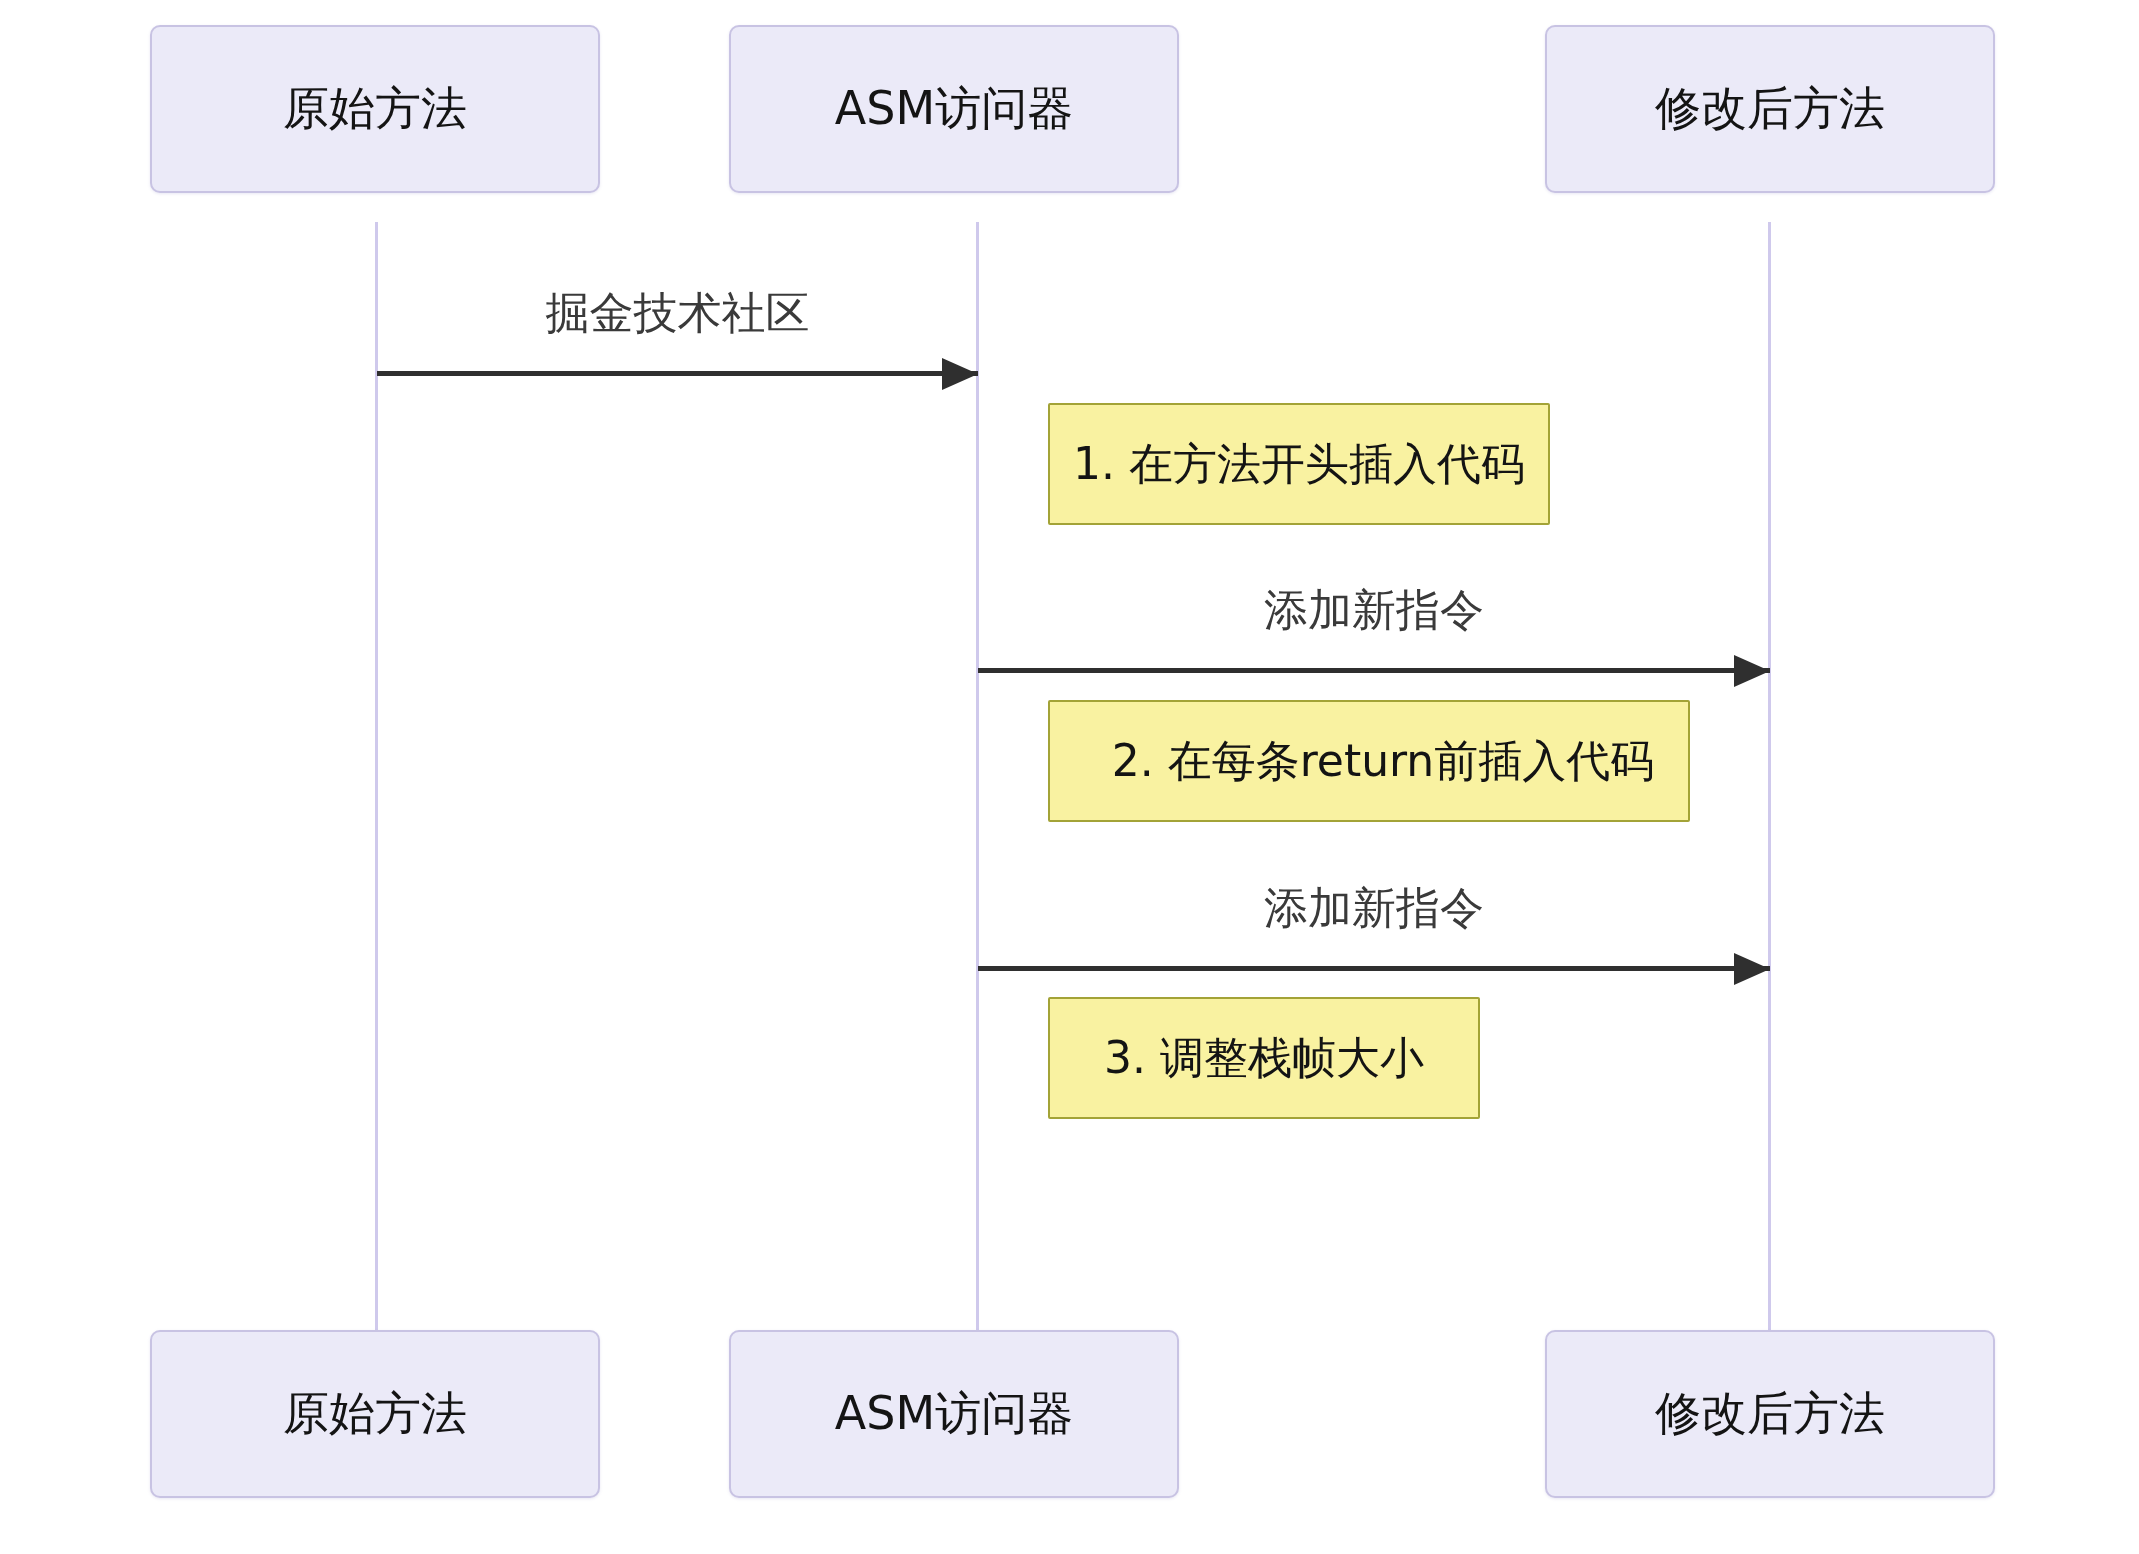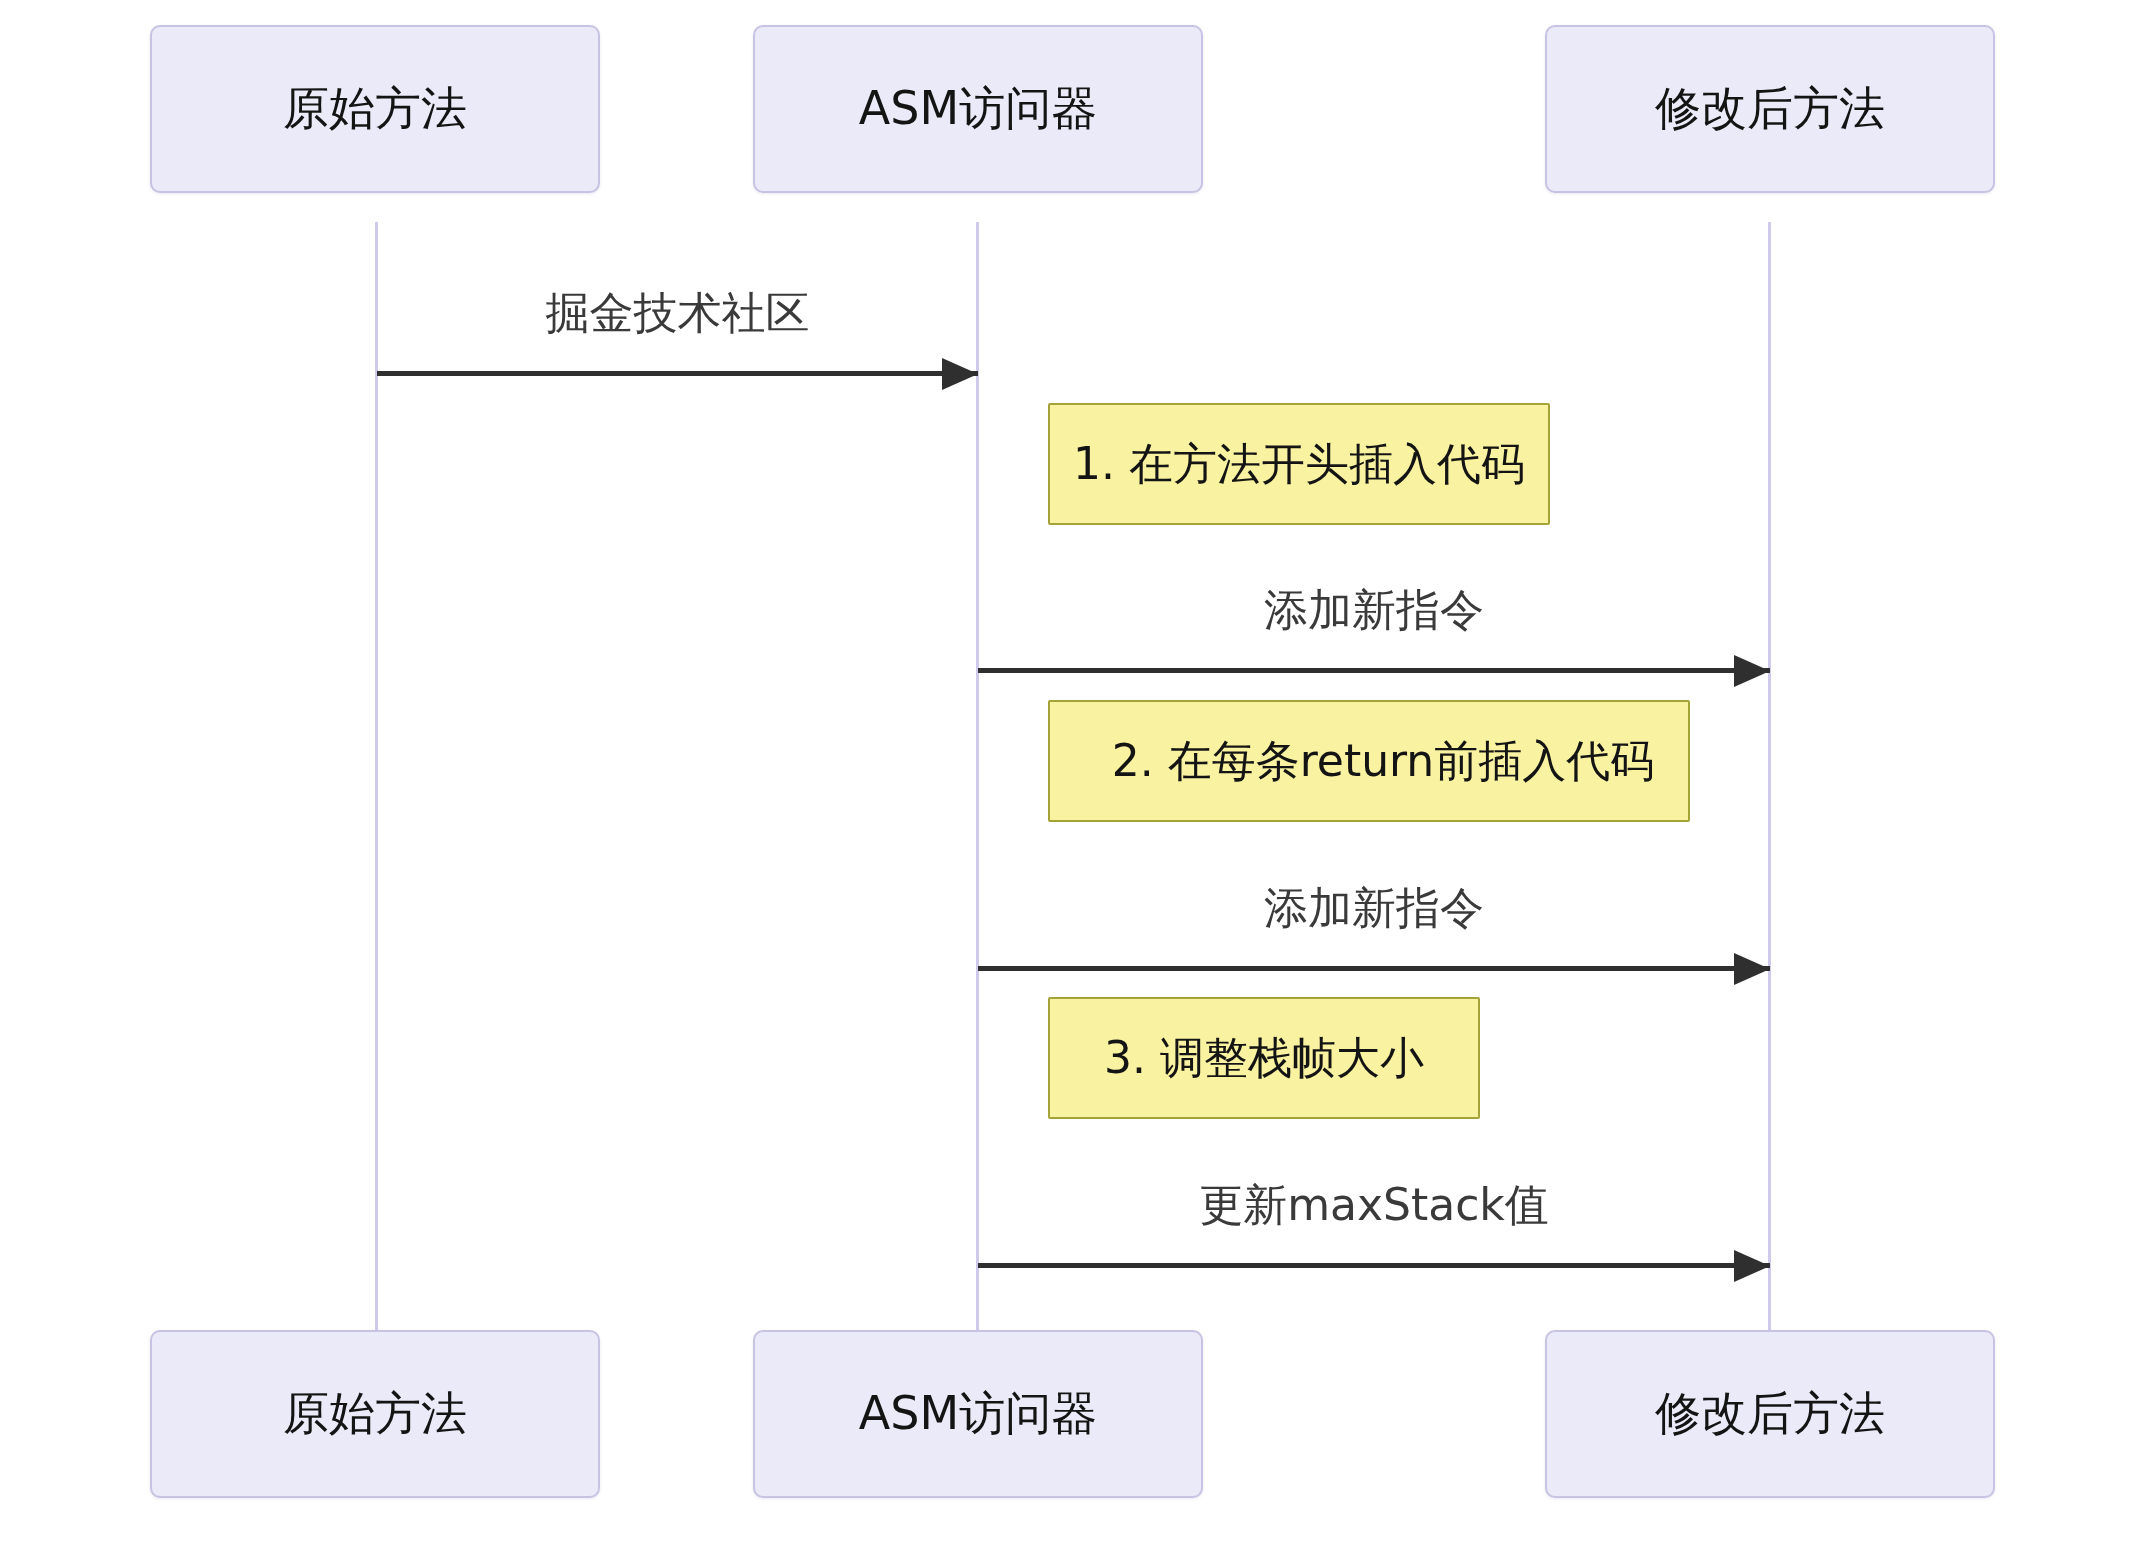--- a/index.html
+++ b/index.html
@@ -47,21 +47,21 @@
     align-items: center;
     justify-content: center;
     font-size: 46px;
     color: var(--text);
     white-space: nowrap;
     box-shadow: 0 1px 3px rgba(130,120,190,0.18);
   }
   .row-top { top: 25px; }
   .row-bottom { top: 1330px; }
   .a1 { left: 150px; }
-  .a2 { left: 753px; }
+  .a2 { left: 729px; }
   .a3 { left: 1545px; }
 
   
   .msg { position: absolute; }
   .msg-label {
     height: 60px;
     line-height: 60px;
     text-align: center;
     font-size: 44px;
     color: var(--label-text);
@@ -158,26 +158,20 @@
 
   <div class="msg m3">
     <div class="msg-label">添加新指令</div>
     <div class="msg-line">
       <span class="arrowhead"></span>
     </div>
   </div>
 
   <div class="note n3">3. 调整栈帧大小</div>
 
-  <div class="msg m4">
-    <div class="msg-label">更新maxStack值</div>
-    <div class="msg-line">
-      <span class="arrowhead"></span>
-    </div>
-  </div>
 
   <div class="actor row-bottom a1">
     <span>原始方法</span>
   </div>
   <div class="actor row-bottom a2">
     <span>ASM访问器</span>
   </div>
   <div class="actor row-bottom a3">
     <span>修改后方法</span>
   </div>

